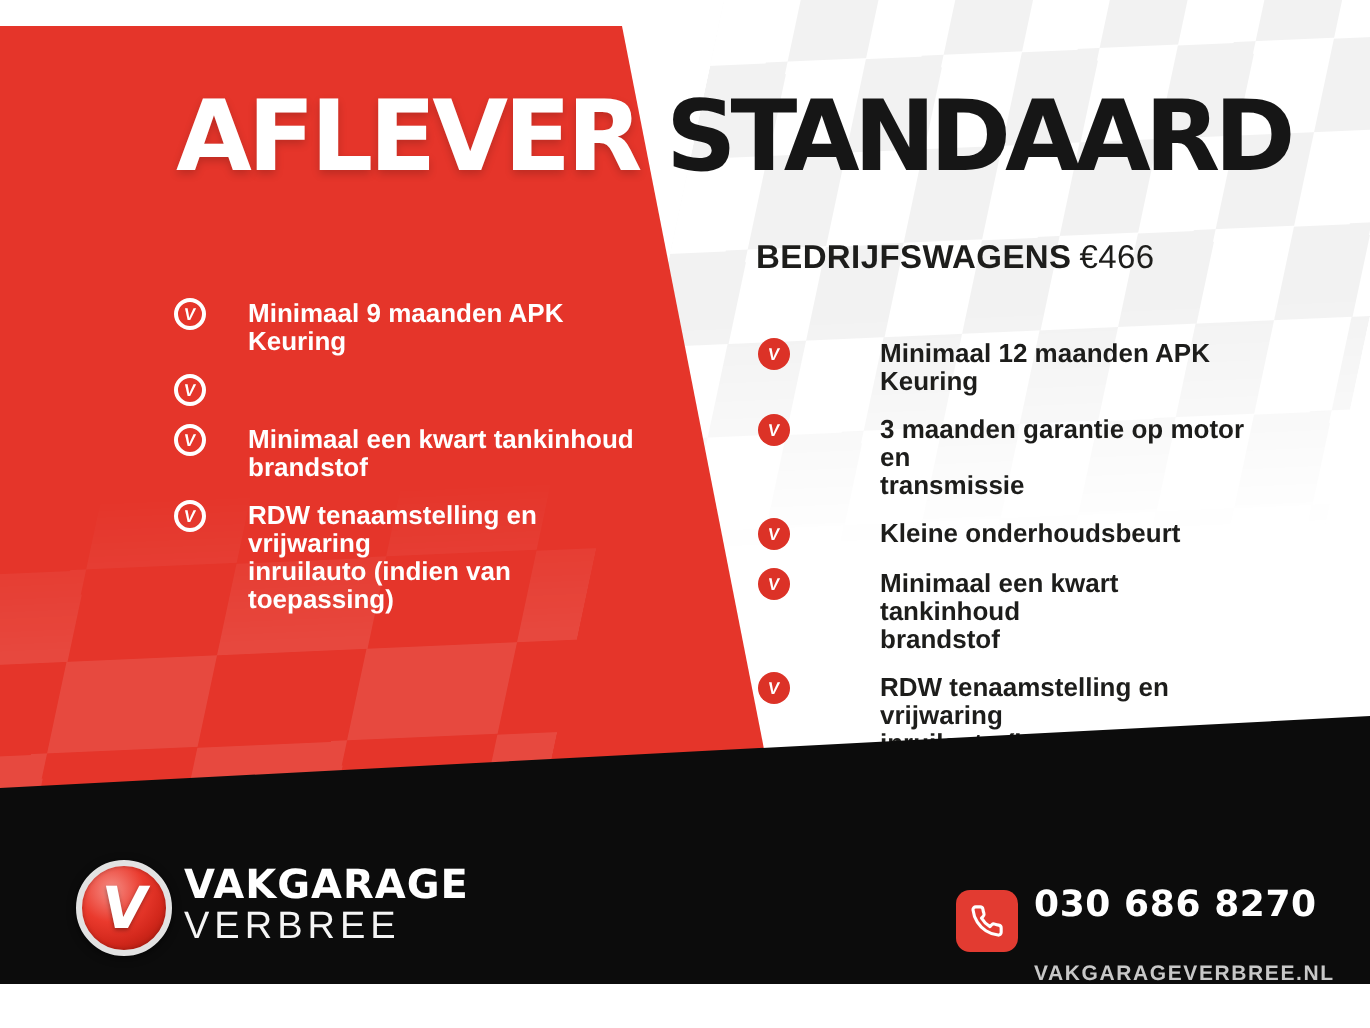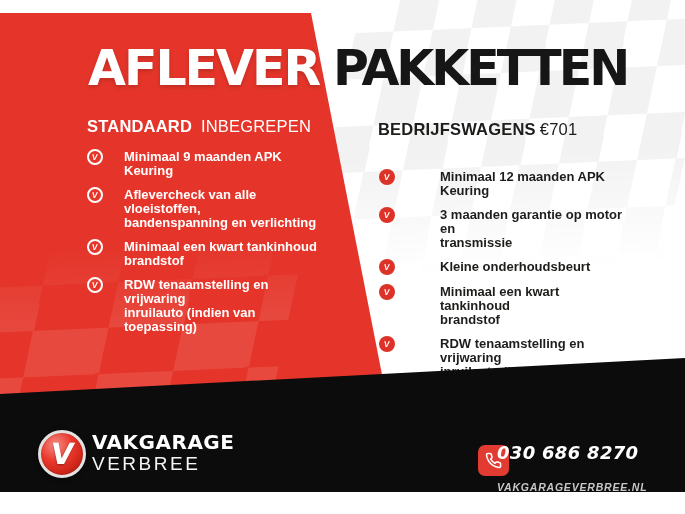--- a/index.html
+++ b/index.html
@@ -118,81 +118,75 @@
   }
   .brand-sub {
     font-size:19px; line-height:22px; font-weight:400; letter-spacing:2.5px; color:#f5f5f5;
   }
   .phone-badge {
     position:absolute; left:478px; top:445px; width:31px; height:31px;
     border-radius:7px; background:#e23b31;
     display:flex; align-items:center; justify-content:center;
   }
   .phone-badge svg { width:17px; height:17px; }
-  .contact-block { position:absolute; left:497px; top:443px;font-style:italic; }
+  .contact-block { position:absolute; left:517px; top:443px; }
   .contact-phone {
     font-size:18px; line-height:20px; font-weight:800; color:#ffffff; letter-spacing:0.3px;
     font-family:"DejaVu Sans", sans-serif;
   }
   .contact-site {
     margin-top:18px; font-size:10.5px; font-weight:600; color:#c8c8c8; letter-spacing:0.8px;
   }
 </style>
 </head>
 <body>
 
 <div class="canvas">
 
   <div class="checker checker-light"></div>
 
   <div class="red-panel">
     <div class="checker checker-red"></div>
   </div>
 
   <div class="title-left">AFLEVER</div>
-  <div class="title-right">PAKKETTEN</div>
-
-  <div class="std-heading">
-    <span class="b">STANDAARD</span>
-    <span class="r">INBEGREPEN</span>
-  </div>
+  <div class="title-right">STANDAARD</div>
+
 
   <div class="list list-std">
     <div class="item">
       <span class="badge badge-outline">
           <i>V</i>
         </span>
       <span class="item-text">Minimaal 9 maanden APK Keuring</span>
     </div>
     <div class="item">
       <span class="badge badge-outline">
           <i>V</i>
         </span>
-      <span class="item-text">Aflevercheck van alle vloeistoffen,
-bandenspanning en verlichting</span>
     </div>
     <div class="item">
       <span class="badge badge-outline">
           <i>V</i>
         </span>
       <span class="item-text">Minimaal een kwart tankinhoud
 brandstof</span>
     </div>
     <div class="item">
       <span class="badge badge-outline">
           <i>V</i>
         </span>
       <span class="item-text">RDW tenaamstelling en vrijwaring
 inruilauto (indien van toepassing)</span>
     </div>
   </div>
 
   <div class="pkg-heading">
     <div>
-      <span>BEDRIJFSWAGENS</span><span class="price">€701</span>
+      <span>BEDRIJFSWAGENS</span><span class="price">€466</span>
     </div>
   </div>
 
   <div class="list list-pkg">
     <div class="item">
       <span class="badge badge-solid">
           <i>V</i>
         </span>
       <span class="item-text">Minimaal 12 maanden APK Keuring</span>
     </div>

